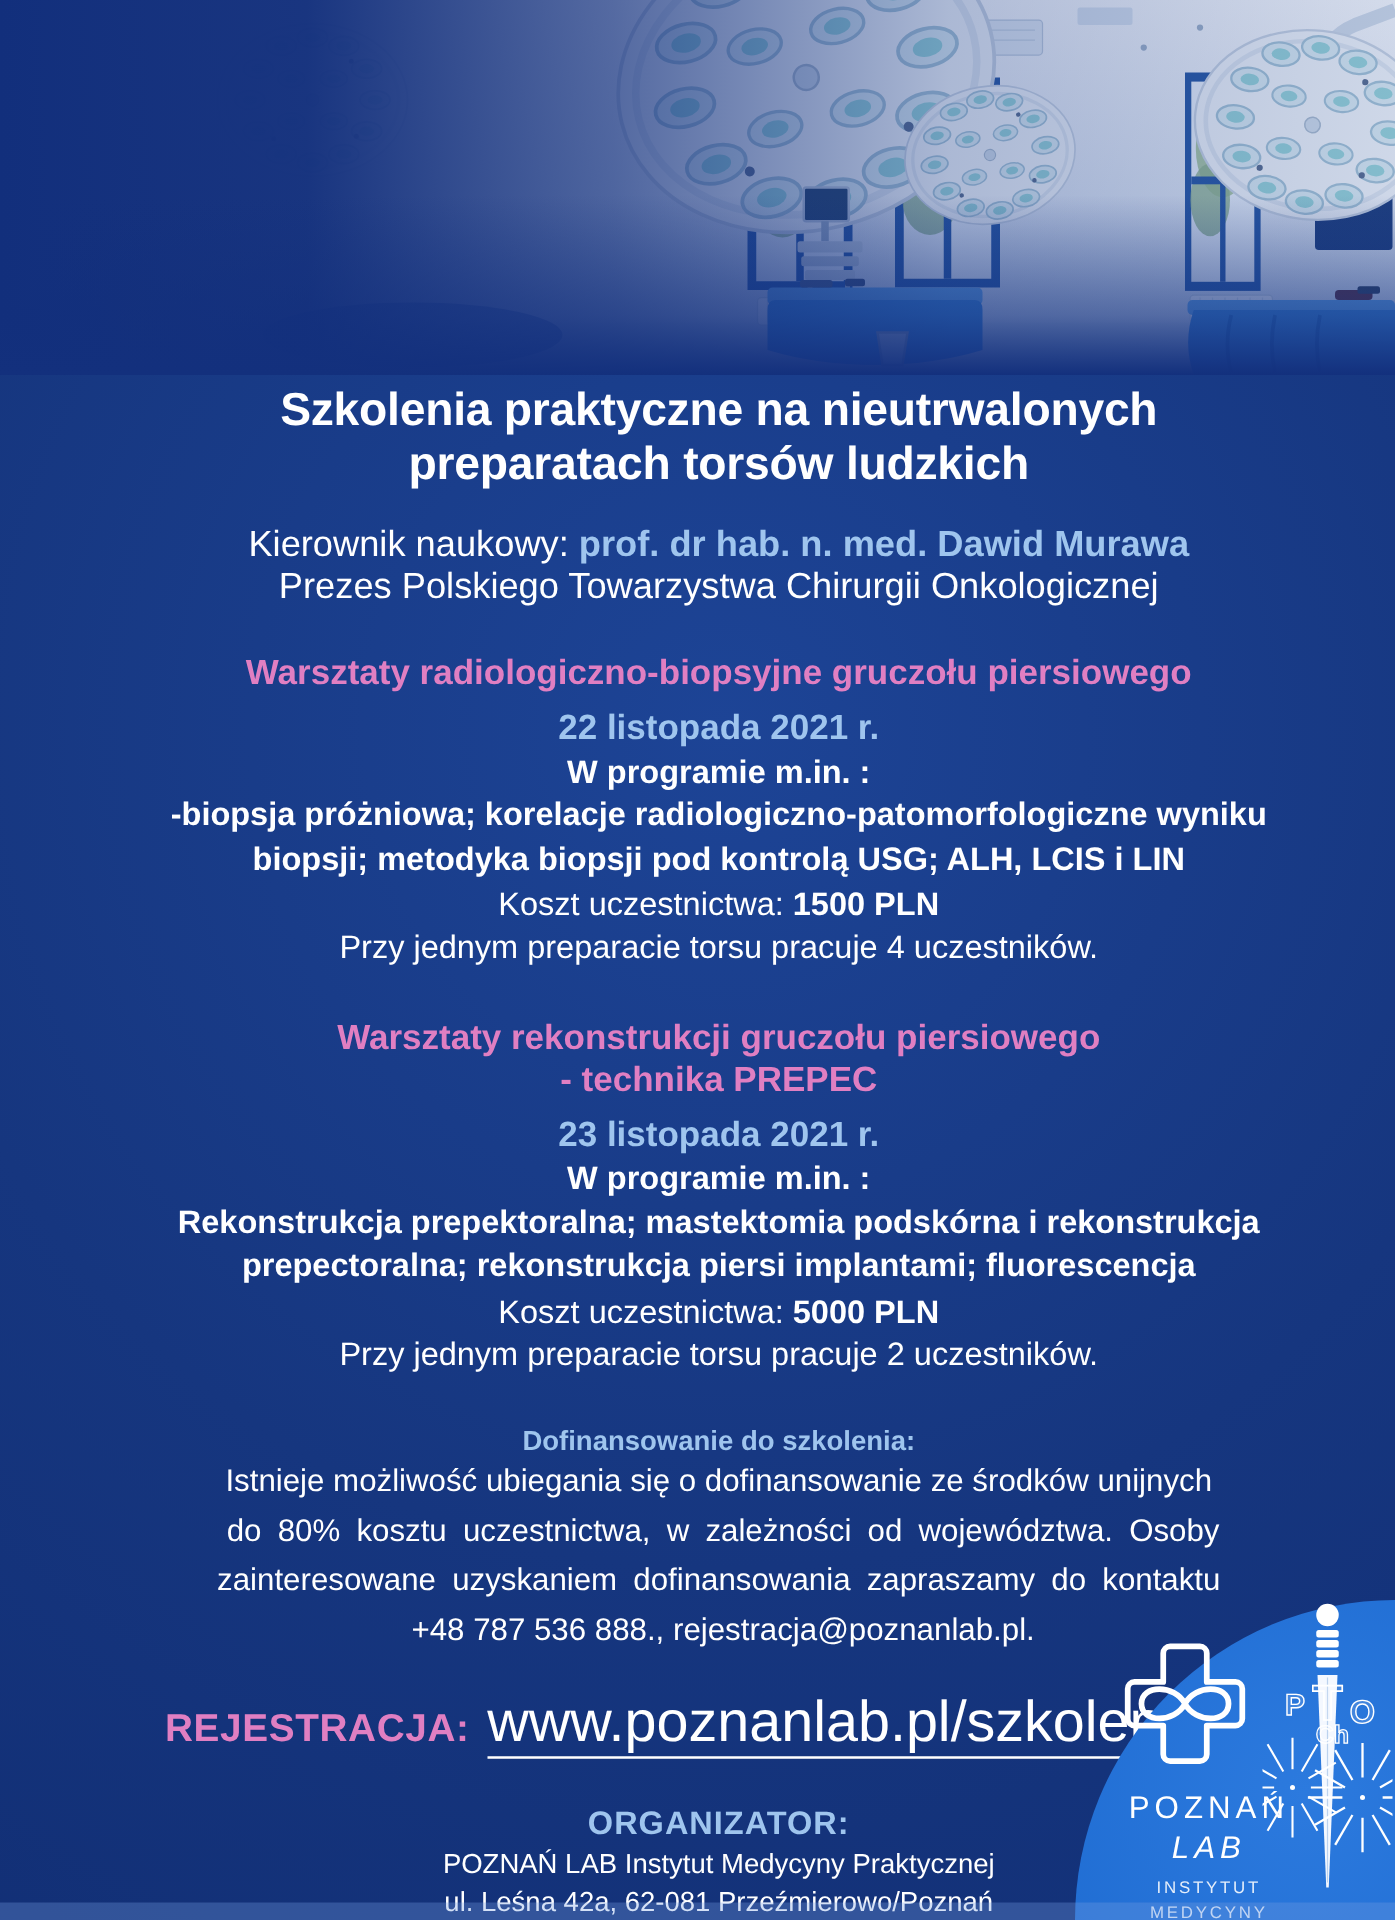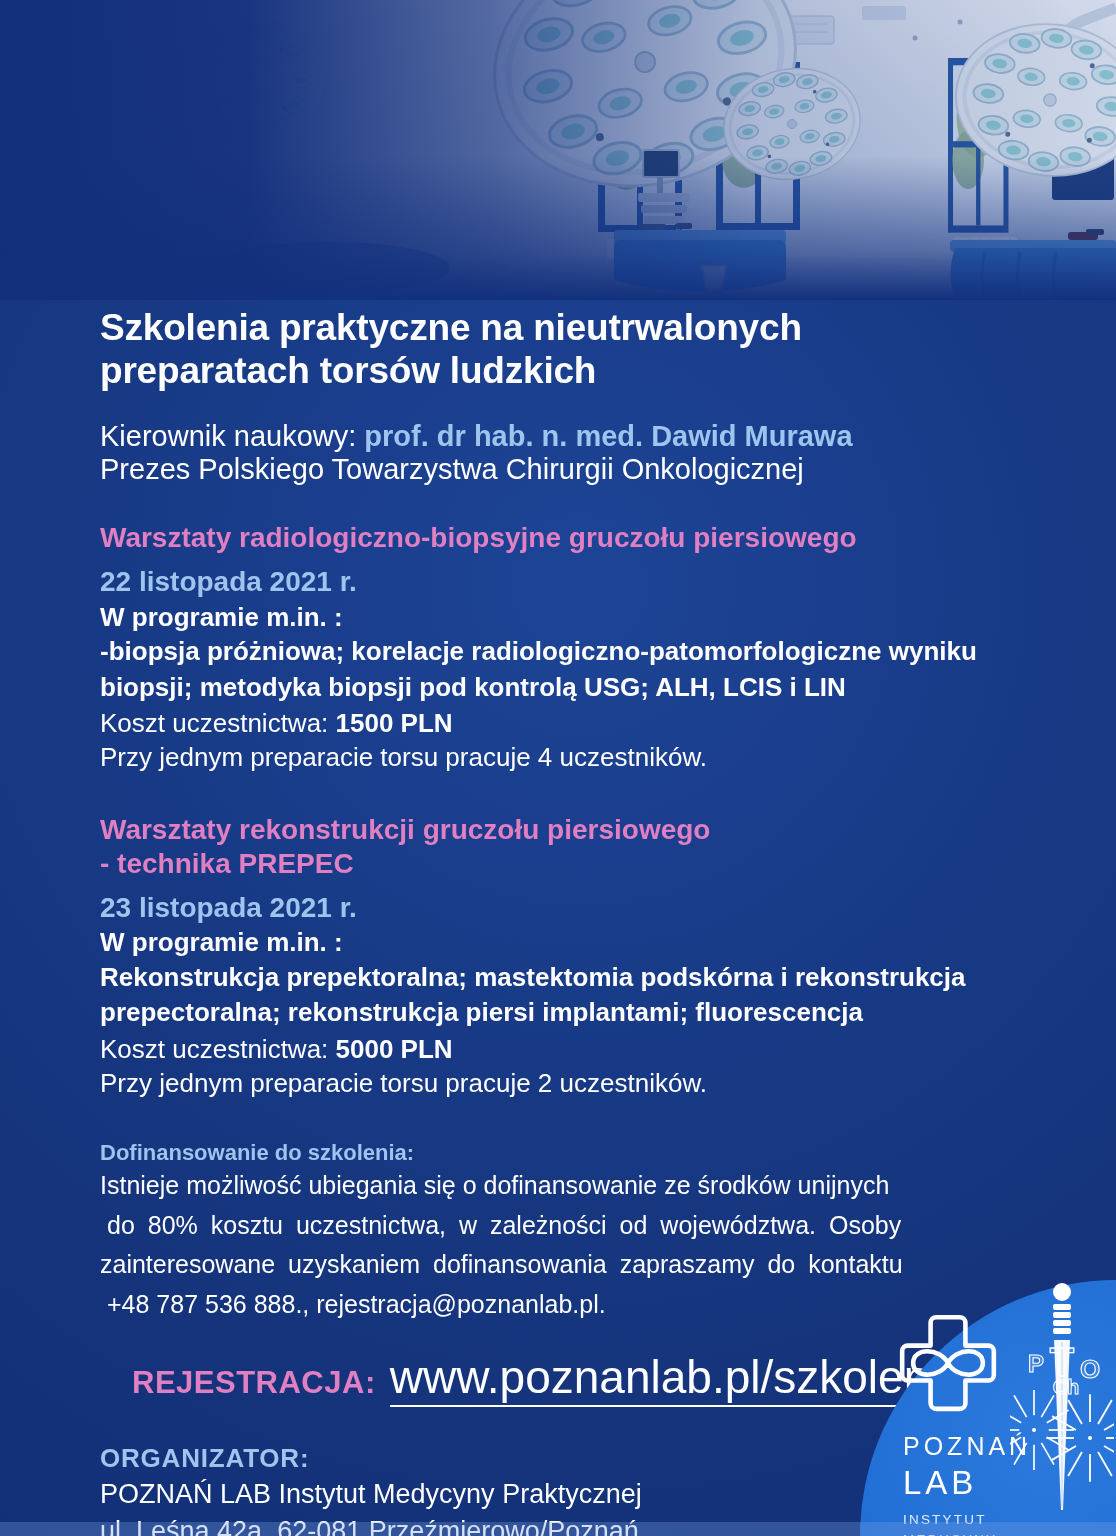--- a/index.html
+++ b/index.html
@@ -1,19 +1,19 @@
 <!DOCTYPE html>
 <html><head>
 <meta charset="utf-8">
 <style>
   html,body{margin:0;padding:0;}
   #poster{
     position:relative; width:1116px; height:1536px; overflow:hidden;
     background:radial-gradient(130% 95% at 52% 38%, #1d4496 0%, #16367f 46%, #0f2b70 100%);
-    font-family:"Liberation Sans", sans-serif; color:#ffffff;
+    font-family:"Liberation Sans", sans-serif; color:#ffffff;text-align:center;
   }
 
   
   .photo{position:absolute;top:0;left:0;width:1116px;height:300px;}
   .photo svg{display:block;}
   .photo::after{
     content:""; position:absolute; inset:0;
     background:
       linear-gradient(180deg, rgba(18,47,124,0) 52%, rgba(18,47,124,.55) 84%, #13307d 100%),
       linear-gradient(90deg, #122f7c 0%, rgba(18,47,124,.97) 22%, rgba(18,47,124,.70) 44%, rgba(20,52,130,.30) 68%, rgba(22,56,136,.14) 100%);
@@ -36,35 +36,35 @@
   .funding{margin-top:40px;}
   .funding .f-head{font-size:22px;font-weight:700;color:var(--lb);}
   .funding .f-line{font-size:25px;line-height:1.58;}
   .funding .wide{word-spacing:6px;}
   .funding .indent{text-indent:7px;}
   .registration{margin-top:26px;display:flex;align-items:baseline;gap:14px;margin-left:32px;}
   .reg-label{font-size:31px;font-weight:800;color:var(--pink);letter-spacing:.5px;}
   .reg-url{font-size:46px;color:#fff;text-decoration:none;border-bottom:2px solid #fff;padding-bottom:1px;}
   .organizer{margin-top:36px;}
   .org-head{font-size:26px;font-weight:700;color:var(--lb);letter-spacing:.8px;}
-  .org-line{font-size:27px;line-height:1.26;margin-top:3px;}
+  .org-line{font-size:22px;line-height:1.26;margin-top:3px;}
 
   :root, #poster{--pink:#e07fc2; --lb:#9fc5ee;}
 
   
   .logo-circle{
     position:absolute; width:512px;height:512px;border-radius:50%;
     right:-256px;bottom:-256px;
     background:radial-gradient(circle at 36% 30%, #2c7ade 0%, #1e6bd1 55%, #1a61c4 100%);
   }
   .cross-logo{position:absolute;left:893px;top:1308px;}
   .sword-logo{position:absolute;left:1010px;top:1280px;}
   .lab-text{position:absolute;left:903px;top:1430px;line-height:1.28;}
   .lab-title{font-size:25px;letter-spacing:4px;font-weight:400;}
-  .lab-sub{font-size:33px;letter-spacing:4px;font-weight:400;}
+  .lab-sub{font-size:25px;letter-spacing:4px;font-weight:400;font-style:italic;}
   .lab-desc{margin-top:6px;font-size:13.5px;letter-spacing:2.2px;line-height:1.5;color:rgba(255,255,255,.88);}
 
   .footer-strip{position:absolute;left:0;right:0;bottom:0;height:14px;background:rgba(118,160,226,.32);z-index:5;}
 </style>
 </head>
 <body>
 
 <div id="poster">
 
   <div class="photo">

